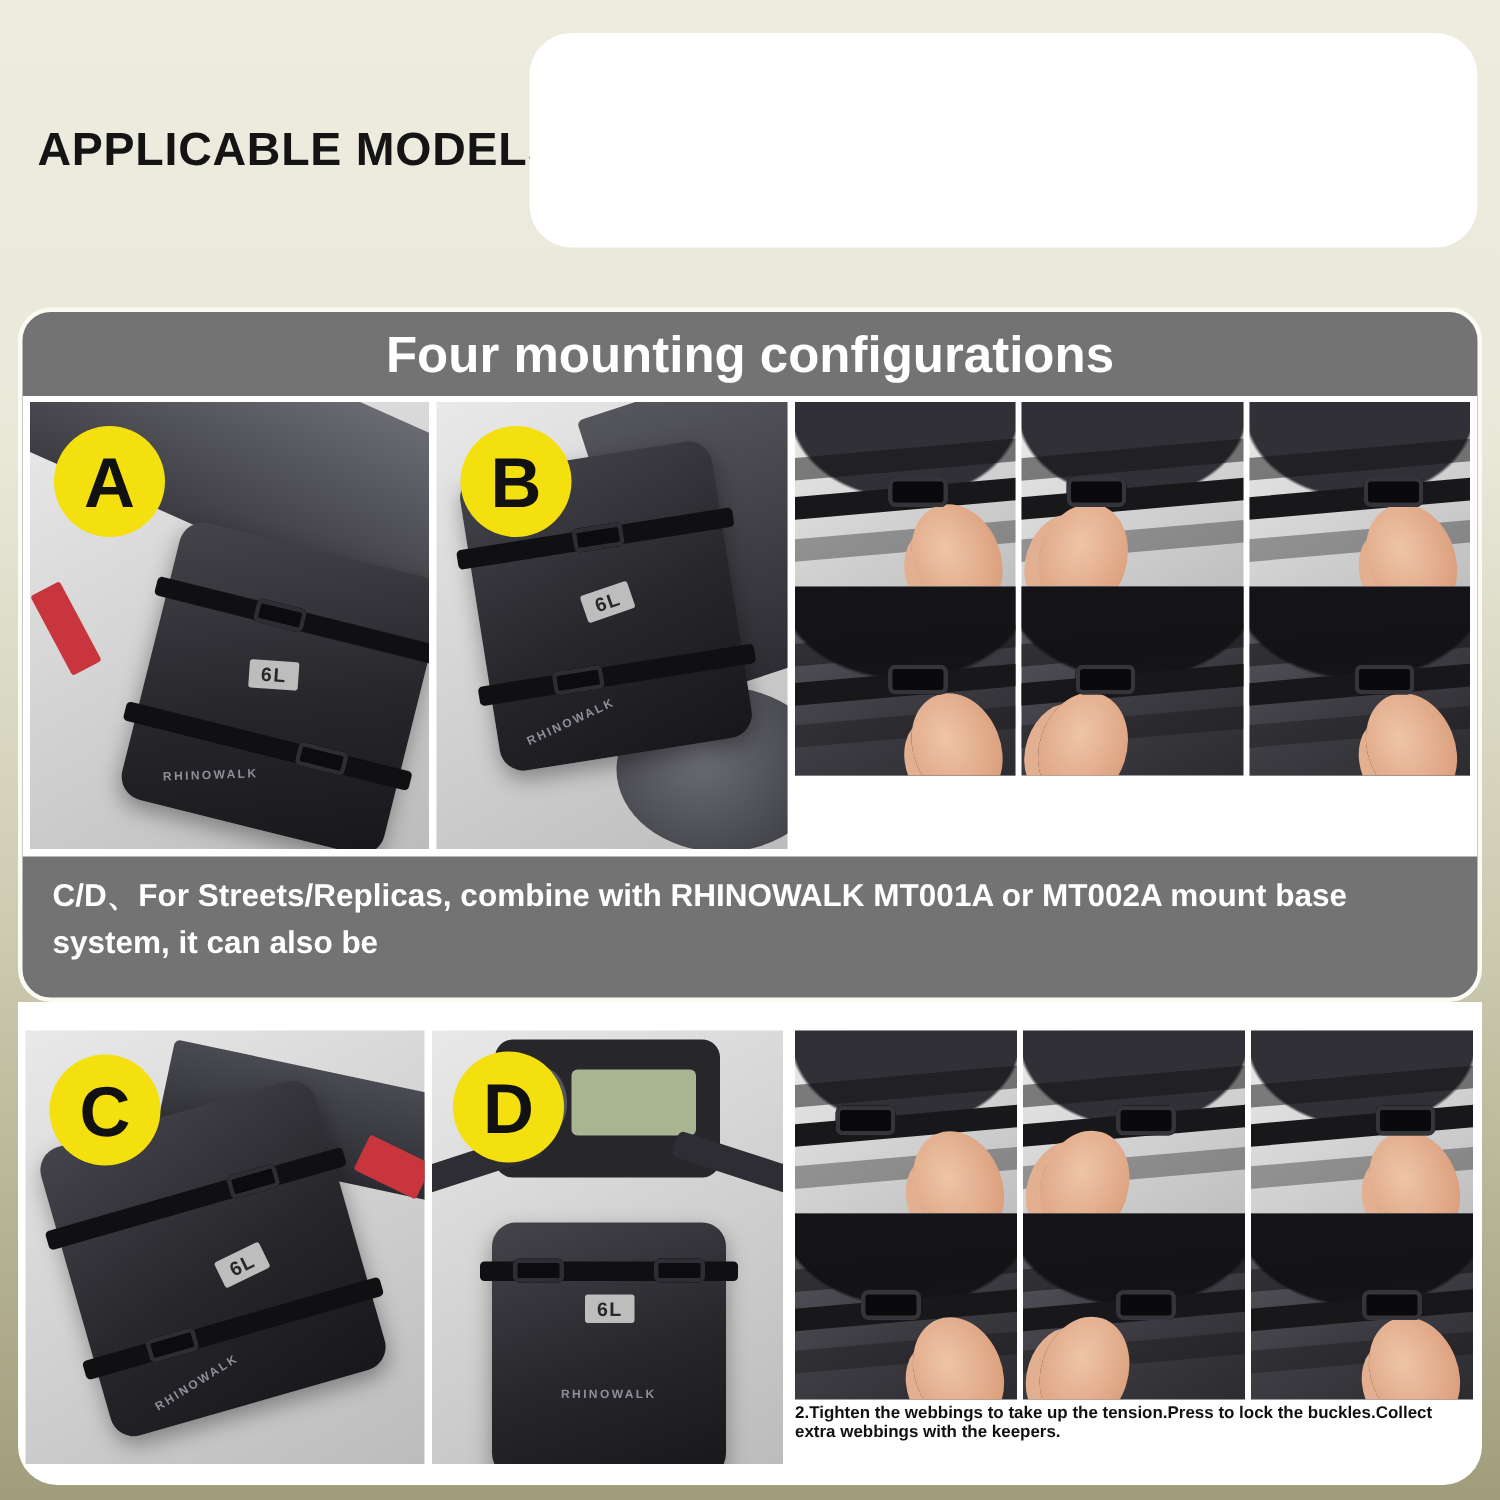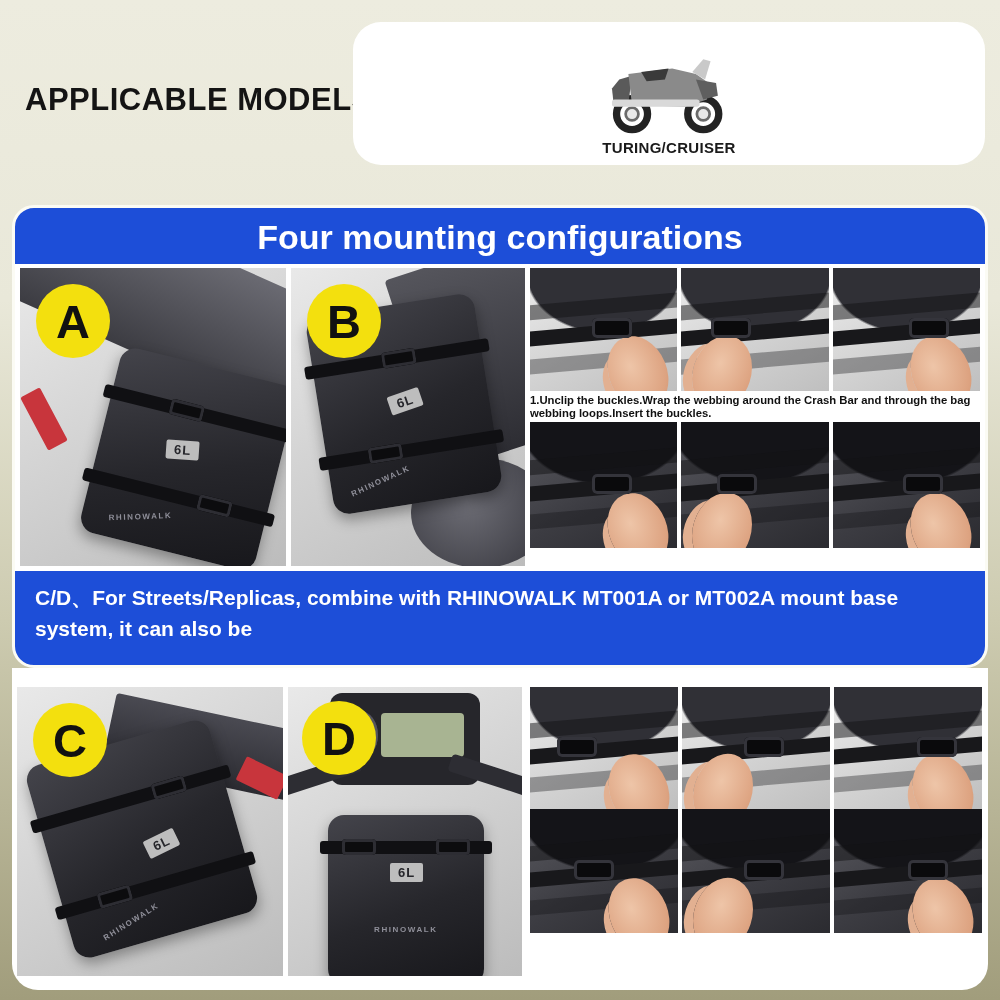--- a/index.html
+++ b/index.html
@@ -23,21 +23,21 @@
     display:flex;align-items:flex-end;justify-content:space-around;
     padding:10px 14px 9px;box-sizing:border-box;
   }
   .model{display:flex;flex-direction:column;align-items:center;flex:1;}
   .model svg{height:84px;width:auto;display:block;}
   .model-label{font-size:15px;font-weight:800;color:#1a1a1a;margin-top:3px;letter-spacing:.3px;white-space:nowrap;}
 
   
   .panel{
     position:absolute;left:12px;top:205px;width:976px;height:463px;
-    background:#1d4ed8;border:3px solid #fbfbf4;border-radius:22px;
+    background:#737373;border:3px solid #fbfbf4;border-radius:22px;
     box-sizing:border-box;overflow:hidden;
   }
   .panel-header{
     position:absolute;top:0;left:0;right:0;height:56px;
     color:#ffffff;font-size:34px;font-weight:800;text-align:center;line-height:58px;
   }
   .photos-area{
     position:absolute;top:56px;left:0;right:0;height:307px;background:#ffffff;
   }
   .note{
@@ -112,35 +112,20 @@
   }
 </style>
 </head>
 <body>
 
 <div class="stage">
 
   <div class="top-title">APPLICABLE MODELS</div>
 
   <div class="models-card">
-    <div class="model">
-      <svg viewBox="0 0 148 92">
-        <circle cx="34" cy="68" r="17" fill="none" stroke="#232323" stroke-width="8"></circle>
-        <circle cx="34" cy="68" r="7" fill="#e8e8e8" stroke="#6a6a6a" stroke-width="3"></circle>
-        <circle cx="112" cy="68" r="17" fill="none" stroke="#232323" stroke-width="8"></circle>
-        <circle cx="112" cy="68" r="7" fill="#e8e8e8" stroke="#6a6a6a" stroke-width="3"></circle>
-        <path d="M12 40 L20 30 L34 26 L30 56 L14 58 Z" fill="#5a5a5a"></path>
-        <path d="M30 24 L78 18 L104 24 L118 34 L116 52 L92 60 L34 58 Z" fill="#8a8a8a"></path>
-        <path d="M44 22 L74 18 L70 30 L50 32 Z" fill="#3a3a3a"></path>
-        <path d="M100 22 L112 8 L120 10 L114 30 Z" fill="#c9c9c9"></path>
-        <path d="M104 30 L126 34 L128 48 L112 52 Z" fill="#5f5f5f"></path>
-        <rect x="12" y="52" width="96" height="8" rx="3" fill="#d9d9d9"></rect>
-      </svg>
-      <div class="model-label">TURING/CRUISER</div>
-    </div>
   </div>
 
   <div class="panel">
     <div class="panel-header">Four mounting configurations</div>
 
     <div class="photos-area">
 
       <div class="photo" style="left:5px;top:4px;width:266px;height:298px;">
         <div class="rackbar" style="left:-20px;top:-30px;width:320px;height:120px;transform:rotate(24deg);background:linear-gradient(180deg,#6a6a72,#3c3c42);"></div>
         <div class="redtag" style="left:-6px;top:140px;width:60px;height:22px;transform:rotate(62deg);"></div>
@@ -174,21 +159,20 @@
           <div class="thumb t-light">
               <div class="tbuckle"></div>
             </div>
           <div class="thumb t-light">
               <div class="tbuckle" style="left:20%;"></div>
             </div>
           <div class="thumb t-light">
               <div class="tbuckle" style="left:52%;"></div>
             </div>
         </div>
-        <div class="step-text">1.Unclip the buckles.Wrap the webbing around the Crash Bar and through the bag webbing loops.Insert the buckles.</div>
         <div class="thumb-row" style="height:126px;">
           <div class="thumb t-dark">
               <div class="tbuckle"></div>
             </div>
           <div class="thumb t-dark">
               <div class="tbuckle" style="left:24%;"></div>
             </div>
           <div class="thumb t-dark">
               <div class="tbuckle" style="left:48%;"></div>
             </div>
@@ -251,16 +235,17 @@
         <div class="thumb t-dark">
             <div class="tbuckle" style="left:30%;"></div>
           </div>
         <div class="thumb t-dark">
             <div class="tbuckle"></div>
           </div>
         <div class="thumb t-dark">
             <div class="tbuckle" style="left:50%;"></div>
           </div>
       </div>
+      <div class="step-text">2.Tighten the webbings to take up the tension.Press to lock the buckles.Collect extra webbings with the keepers.</div>
     </div>
   </div>
 
 </div>
 
 </body></html>

